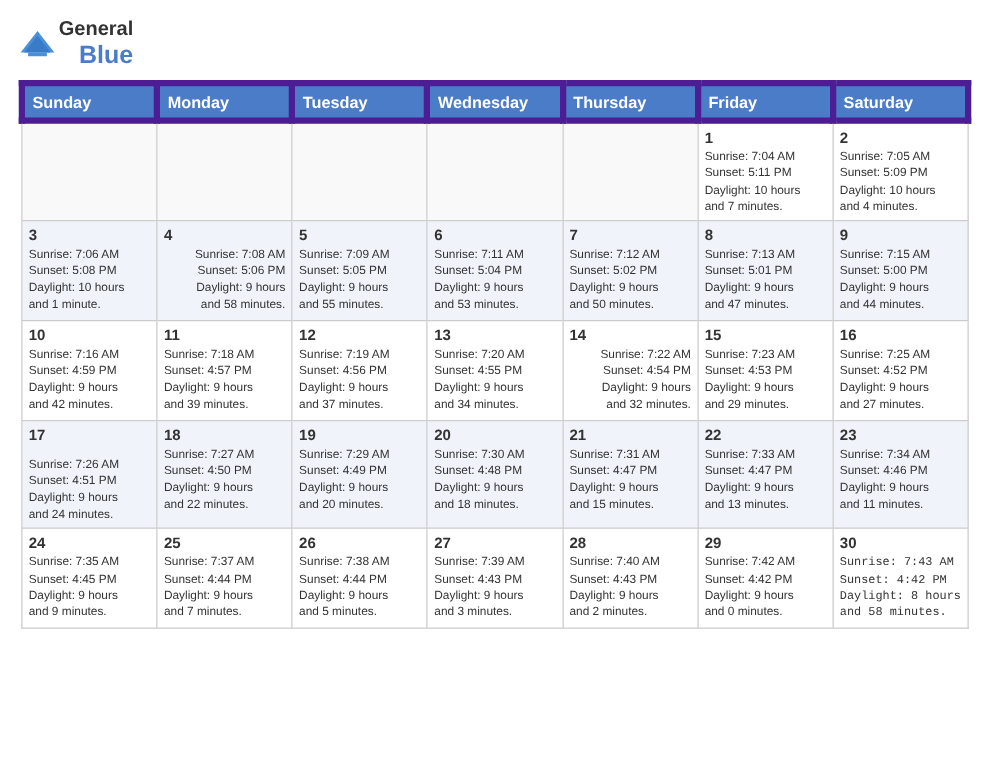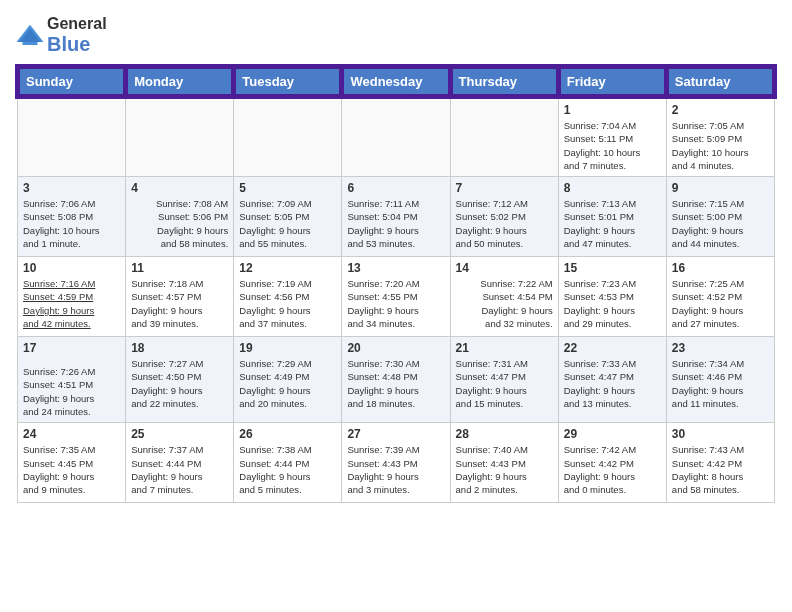--- a/index.html
+++ b/index.html
@@ -12,20 +12,21 @@
     }
     .container {
       width: 792px;
       padding: 10px 15px;
     }
     .header-area {
       display: flex;
       justify-content: space-between;
       align-items: flex-start;
       margin-bottom: 8px;
+      text-align: right;
     }
     .logo {
       display: flex;
       align-items: center;
       margin-top: 5px;
     }
     .logo-icon {
       width: 30px;
       height: 30px;
       margin-right: 2px;
@@ -188,21 +189,21 @@
             <span class="day-num">9</span>
             <div class="day-info" style="white-space: pre-line;">Sunrise: 7:15 AM
 Sunset: 5:00 PM
 Daylight: 9 hours
 and 44 minutes.</div>
           </td>
         </tr>
         <tr>
           <td>
             <span class="day-num">10</span>
-            <div class="day-info" style="white-space: pre-line; text-decoration: underline;">Sunrise: 7:16 AM
+            <div class="day-info" style="white-space: pre-line;">Sunrise: 7:16 AM
 Sunset: 4:59 PM
 Daylight: 9 hours
 and 42 minutes.</div>
           </td>
           <td>
             <span class="day-num">11</span>
             <div class="day-info" style="white-space: pre-line;">Sunrise: 7:18 AM
 Sunset: 4:57 PM
 Daylight: 9 hours
 and 39 minutes.</div>
@@ -332,21 +333,21 @@
           </td>
           <td>
             <span class="day-num">29</span>
             <div class="day-info" style="white-space: pre-line;">Sunrise: 7:42 AM
 Sunset: 4:42 PM
 Daylight: 9 hours
 and 0 minutes.</div>
           </td>
           <td>
             <span class="day-num">30</span>
-            <div class="day-info" style="white-space: pre-line;">Sunrise: 7:43 AM
+            <div class="day-info" style="white-space: pre-line; font-family: Liberation Mono, monospace;">Sunrise: 7:43 AM
 Sunset: 4:42 PM
 Daylight: 8 hours
 and 58 minutes.</div>
           </td>
         </tr>
       </tbody>
   </table>
 </div>
 
 </body></html>

